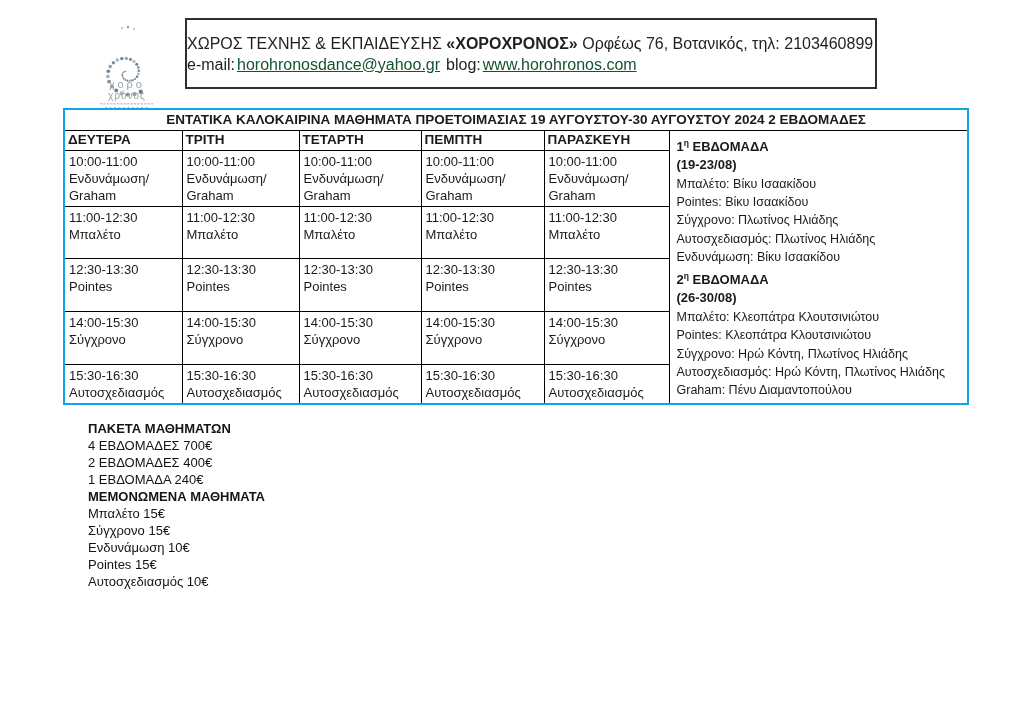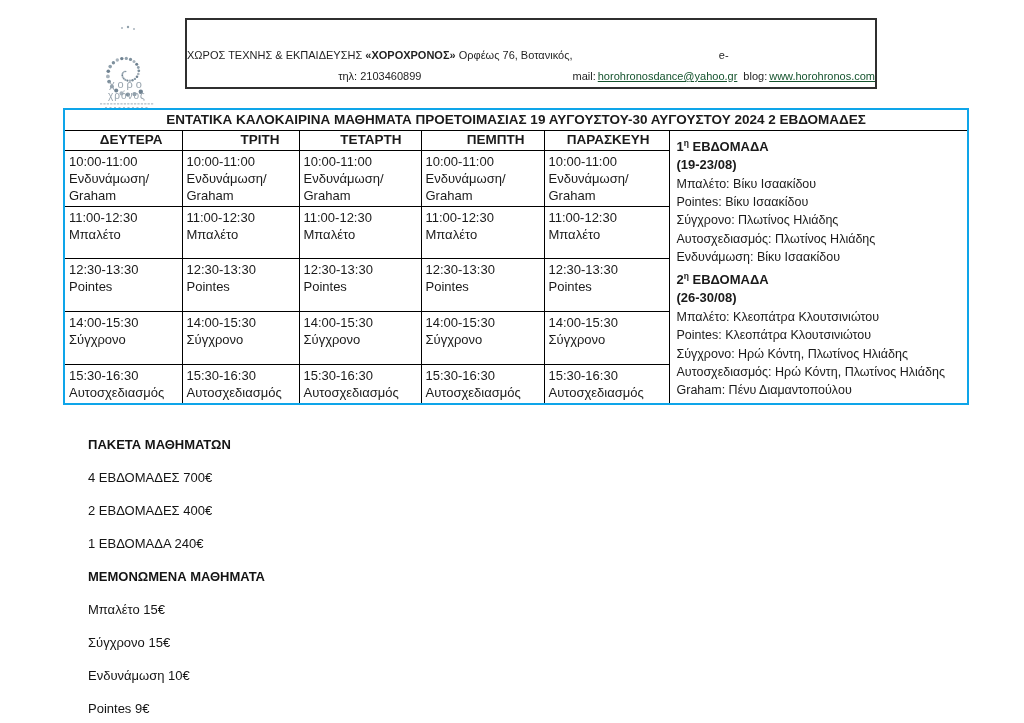--- a/index.html
+++ b/index.html
@@ -16,48 +16,48 @@
   
   .logo { position:absolute; left:92px; top:24px; width:70px; height:88px; }
   .logo svg text { fill:#97a3ad; font-family:"Liberation Sans", sans-serif; }
   .lt1 { font-size:11px; letter-spacing:3px; }
   .lt2 { font-size:10px; letter-spacing:1px; }
 
   
   .hdr-box {
     position:absolute; left:185px; top:18px; width:692px; height:71px;
     border:2px solid #2f2f2f; background:#fff;
-    display:flex; justify-content:center; align-items:flex-end;
-    font-size:11px; line-height:21px; color:#1f1f1f; text-align:center;
+    display:flex; flex-direction:column; justify-content:center; align-items:flex-start;
+    font-size:16px; line-height:21px; color:#1f1f1f; text-align:center;
   }
   .hdr-line2 a { color:#14532d; text-decoration:underline; cursor:pointer; }
   .hdr-line2 .lbl { margin:0 2px 0 6px; }
   .hdr-line2 .lbl:first-child { margin-left:0; }
 
   
   table.schedule {
     position:absolute; left:63px; top:108px; width:904px;
     border-collapse:collapse; table-layout:fixed;
     border:2px solid #0ea5e9;
   }
   table.schedule td { border:1px solid #000; vertical-align:top; overflow:hidden; }
   .t-title { font-weight:bold; font-size:13.5px; text-align:center; height:21px; padding:2px 0; white-space:nowrap; }
-  .t-dayh  { font-weight:bold; font-size:13.5px; height:20px; padding:1px 19px; white-space:nowrap;text-align:right; }
+  .t-dayh  { font-weight:bold; font-size:13.5px; height:20px; padding:1px 3px; white-space:nowrap; }
   .t-cell  { font-size:13px; line-height:17px; padding:2px 4px; white-space:nowrap; }
   .r0 td { height:50px; } .r1 td { height:52px; } .r2 td { height:53px; }
   .r3 td { height:53px; } .r4 td { height:32px; }
   .t-week { font-size:12.5px; line-height:18.4px; padding:3px 7px;margin-top:43px; }
   .t-week .wl { white-space:nowrap; }
   .t-week .b { font-weight:bold; font-size:13px; }
   .t-week sup { font-size:8.5px; }
 
   
   .lists { position:absolute; left:88px; top:420px; font-size:13px; line-height:17px; color:#141414; }
   .lists .hd { font-weight:bold; }
-  .lists div { white-space:nowrap;margin-top:16px; }
+  .lists div { white-space:nowrap; }
 </style>
 </head>
 <body>
 
 <div id="page">
 
   <div class="logo">
     <svg width="70" height="88" viewBox="0 0 70 88">
       <g id="logo-dots">
           <circle cx="33.8" cy="47.5" r="0.7" fill="#90a0ac"></circle>
@@ -295,18 +295,18 @@
     <div id="packages-list">
         <div>4 ΕΒΔΟΜΑΔΕΣ 700€</div>
         <div>2 ΕΒΔΟΜΑΔΕΣ 400€</div>
         <div>1 ΕΒΔΟΜΑΔΑ 240€</div>
       </div>
     <div class="hd">ΜΕΜΟΝΩΜΕΝΑ ΜΑΘΗΜΑΤΑ</div>
     <div id="singles-list">
         <div>Μπαλέτο 15€</div>
         <div>Σύγχρονο 15€</div>
         <div>Ενδυνάμωση 10€</div>
-        <div>Pointes 9€</div>
+        <div>Pointes 15€</div>
         <div>Αυτοσχεδιασμός 10€</div>
       </div>
   </div>
 
 </div>
 
 </body></html>

